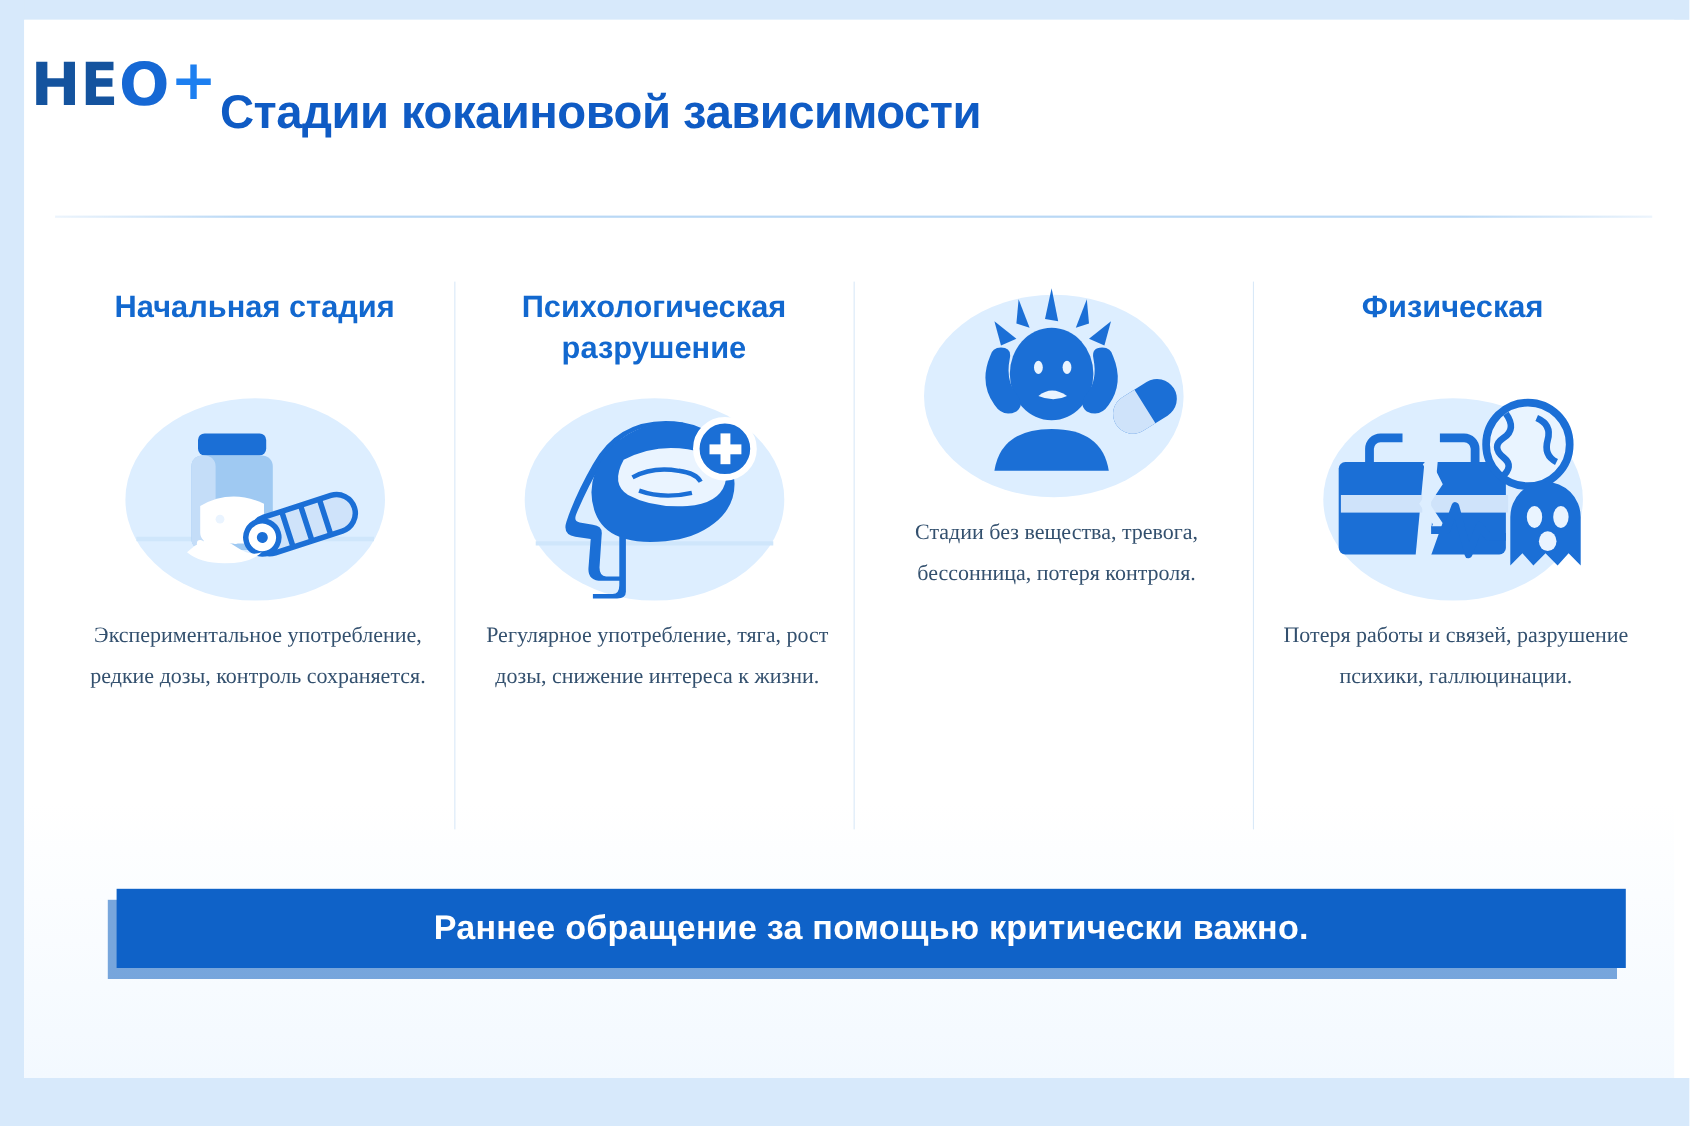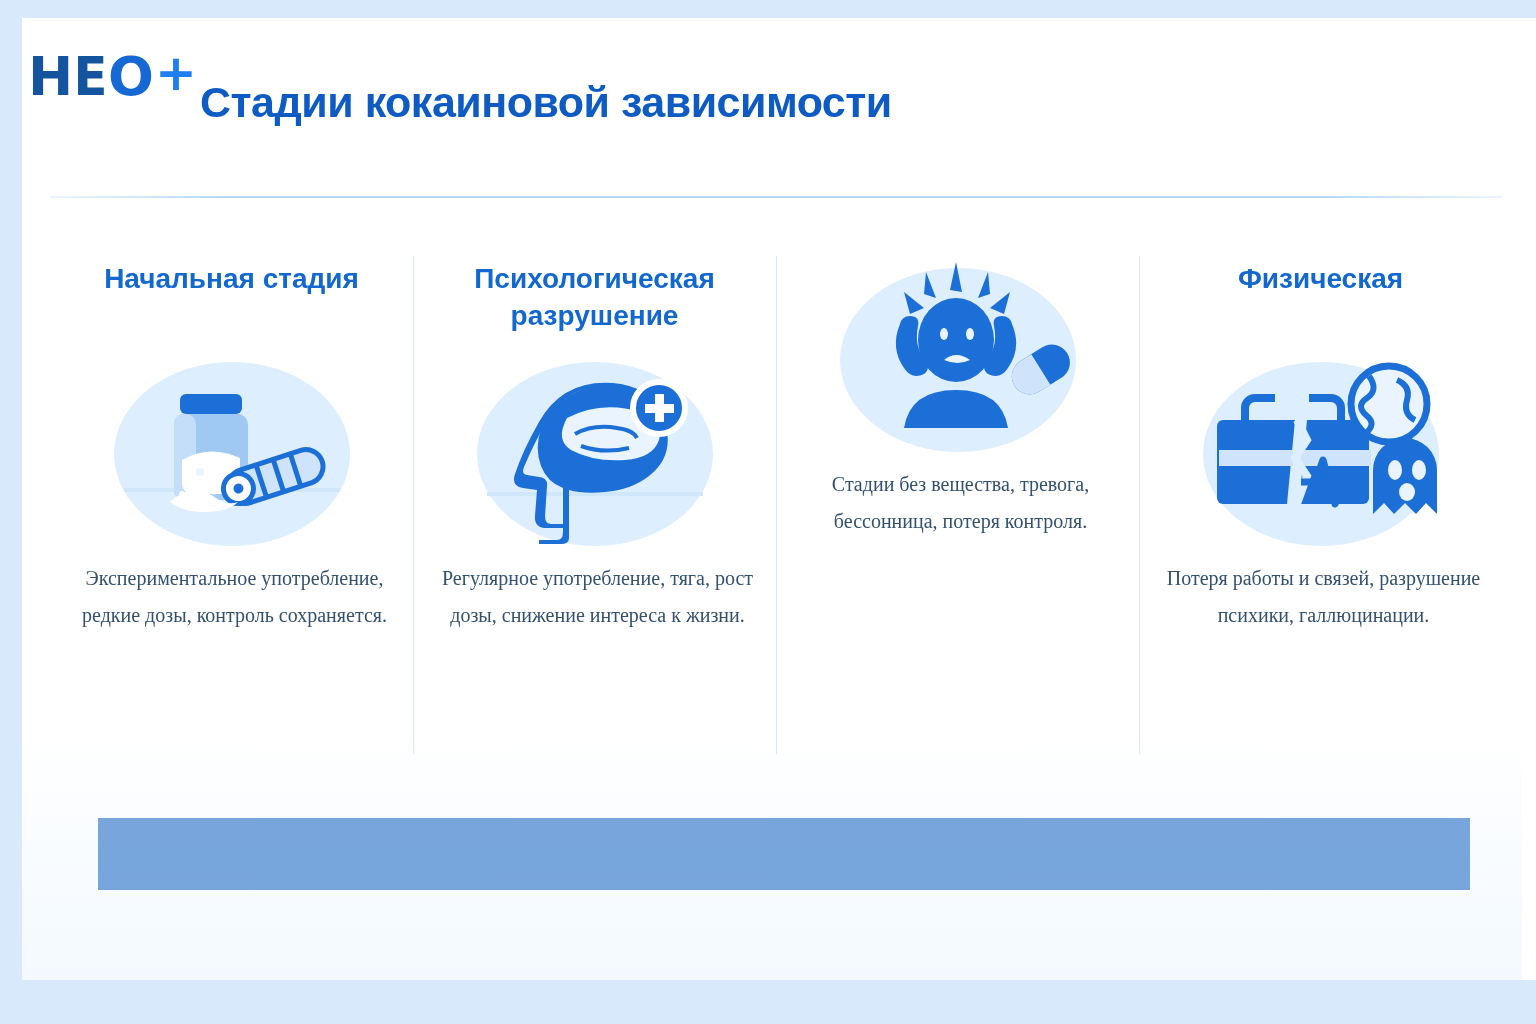--- a/index.html
+++ b/index.html
@@ -310,15 +310,18 @@
             <ellipse cx="222" cy="128" rx="7" ry="10" fill="#eaf4ff"></ellipse>
             <ellipse cx="210" cy="150" rx="8" ry="9" fill="#eaf4ff"></ellipse>
           </svg>
         </div>
         <div class="col-desc">Потеря работы и связей, разрушение психики, галлюцинации.</div>
       </div>
 
     </div>
 
     <div class="banner-shadow"></div>
+    <div class="banner">
+      <span class="banner-text">Раннее обращение за помощью критически важно.</span>
+    </div>
 
   </div>
 </div>
 
 </body></html>

